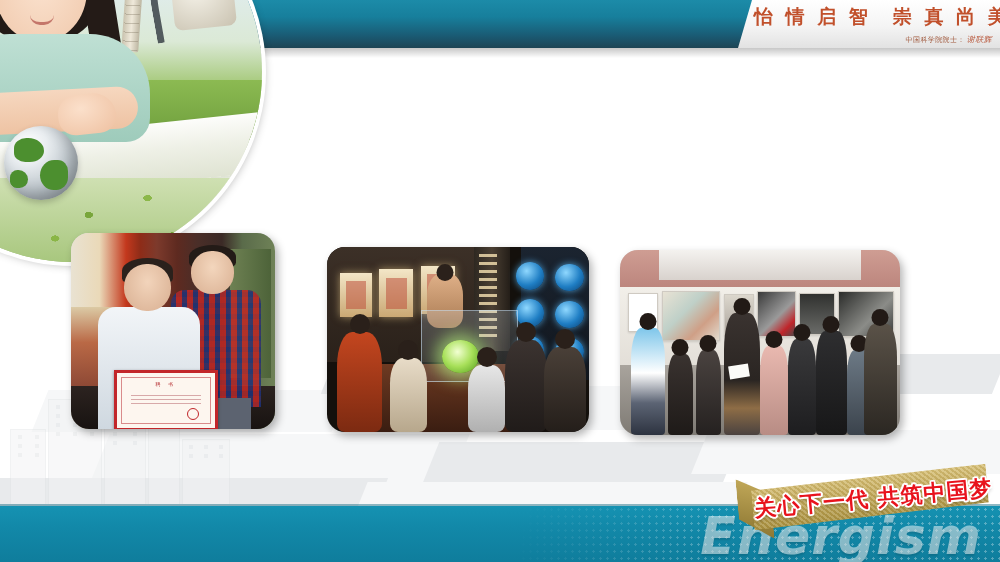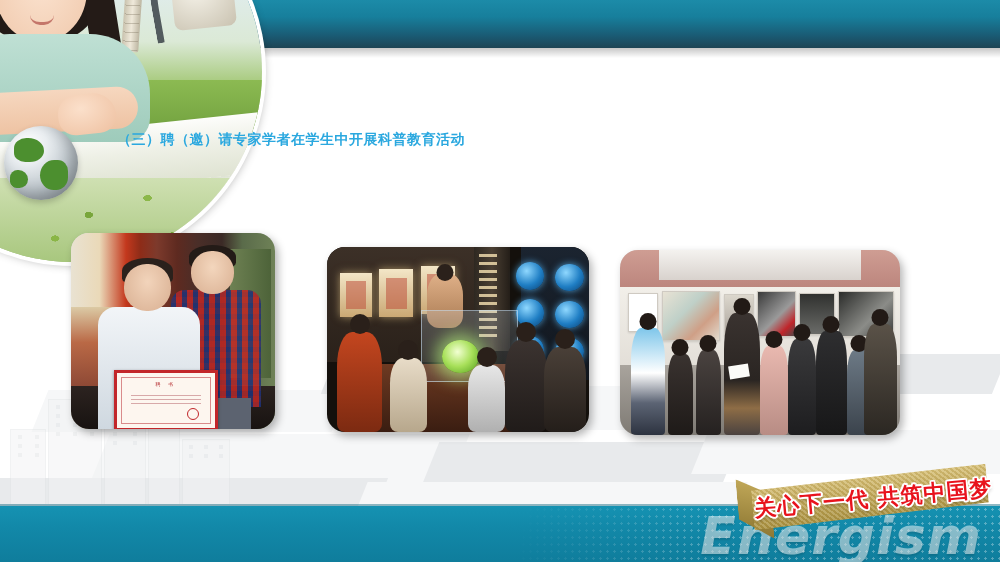--- a/index.html
+++ b/index.html
@@ -714,20 +714,26 @@
           <i class="win"></i>
           <i class="win"></i>
           <i class="win"></i>
         </div>
     </div>
   </div>
 
   <div class="topbar"></div>
   <div class="topbar-shadow"></div>
 
+  <div class="calligraphy">
+    <div class="calli-main">怡 情 启 智　崇 真 尚 美</div>
+    <div class="calli-sub">
+      <span>中国科学院院士：</span><span class="calli-sign">谢联辉</span>
+    </div>
+  </div>
 
   <div class="header-medallion">
     <div class="med-sky"></div>
     <div class="med-grass"></div>
 
     <div class="med-tower"></div>
     <div class="med-arch"></div>
     <div class="med-dome"></div>
     <div class="med-books"></div>
     <div class="med-beans"></div>
@@ -738,21 +744,20 @@
     <div class="girl-body"></div>
     <div class="girl-arm"></div>
     <div class="girl-hand"></div>
     <div class="med-globe">
       <i class="cont c1"></i>
         <i class="cont c2"></i>
         <i class="cont c3"></i>
     </div>
   </div>
 
-  <div class="slide-subtitle">（三）聘（邀）请专家学者在学生中开展科普教育活动</div>
 
   <div class="photos">
 
     <div class="photo photo1">
       <div class="ph-inner">
         <div class="p1-wall"></div>
         <div class="p1-banner"></div>
         <div class="p1-door"></div>
         <div class="p1-floor"></div>
         <div class="p1-m2-body"></div>

